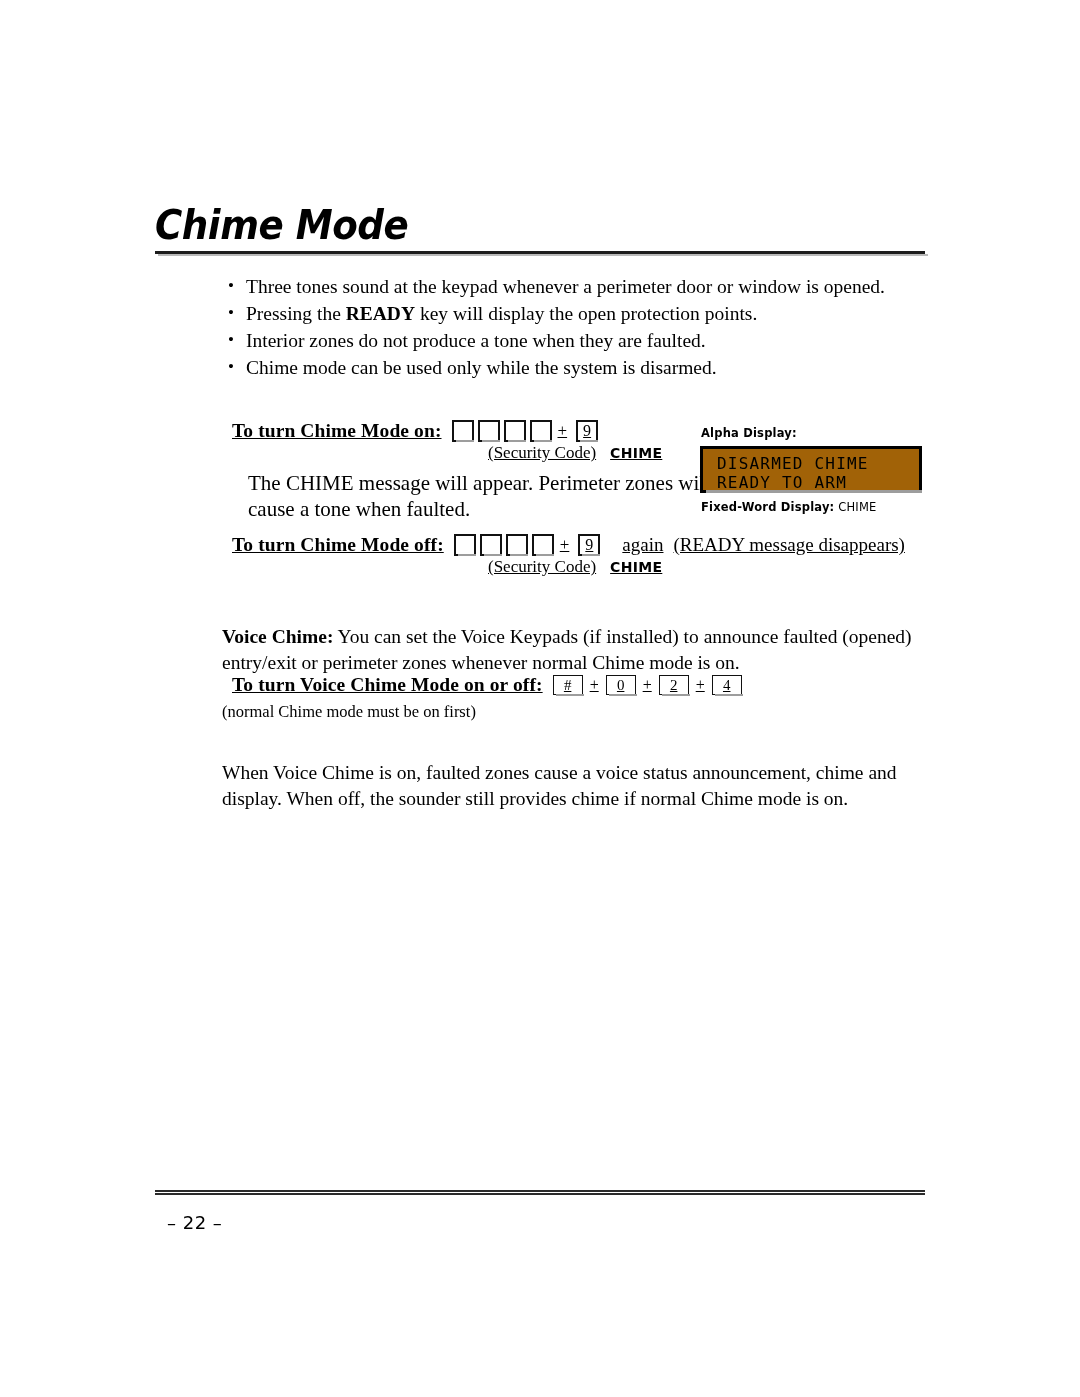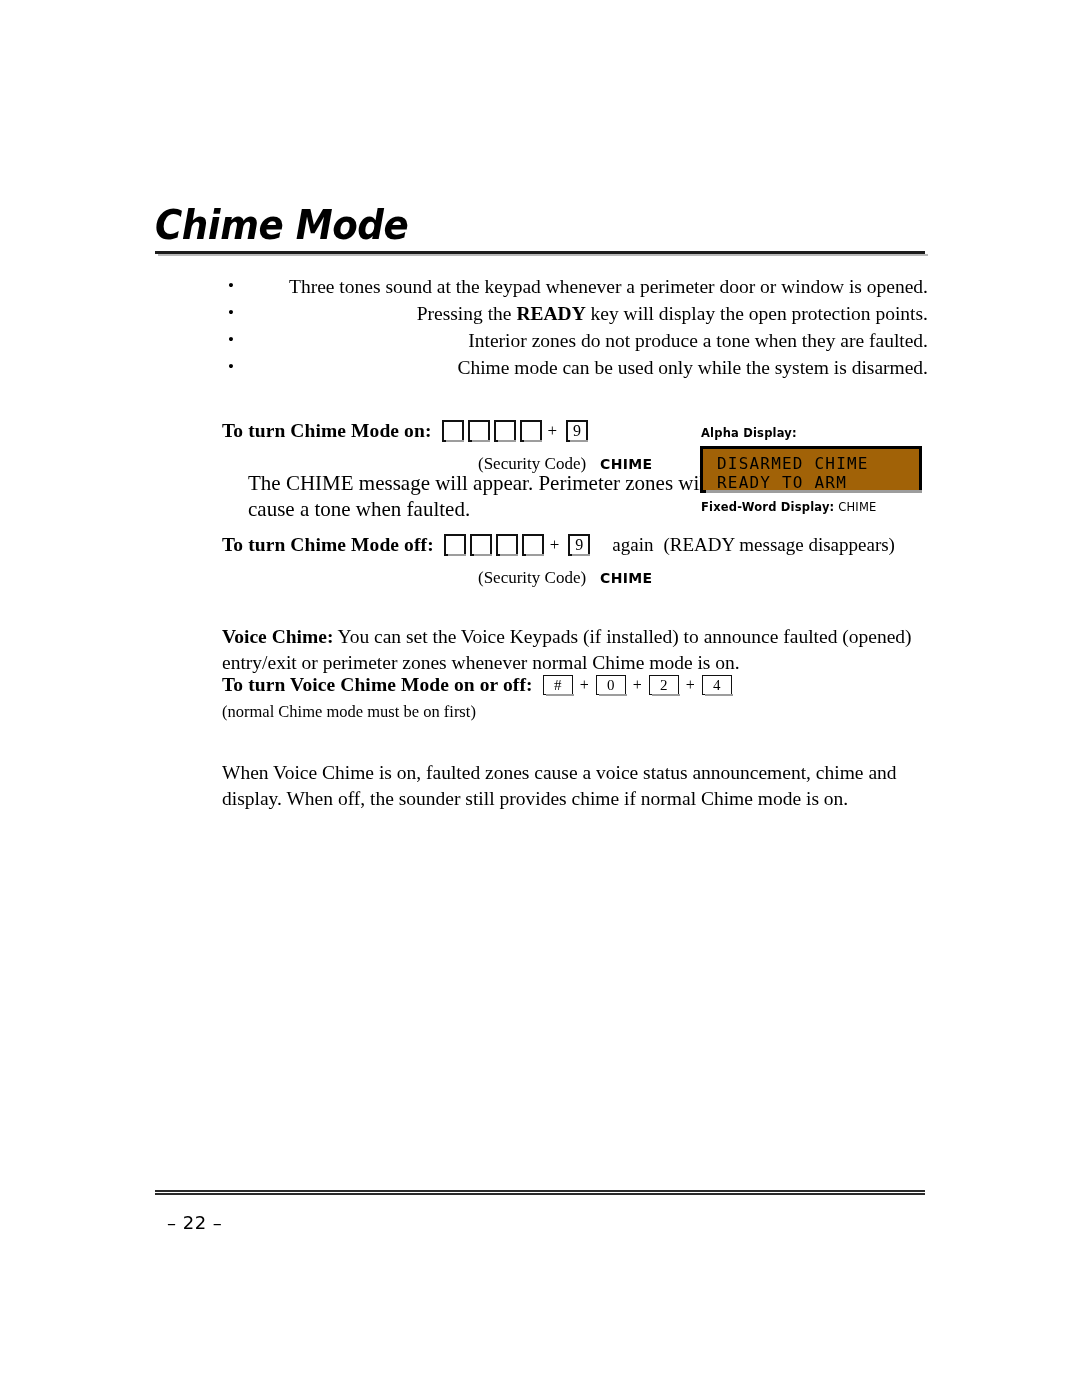--- a/index.html
+++ b/index.html
@@ -61,40 +61,40 @@
     font-size: 19.5px;
     line-height: 26px;
   }
   .intro { top: 272px; }
   .intro p { margin: 0; }
 
   ul.bullets {
     list-style: none;
     margin: 2px 0 8px 0;
     padding: 0;
-    text-align: right;
   }
   ul.bullets li {
     position: relative;
     padding-left: 24px;
     margin: 0 0 1px 0;
     line-height: 26px;
   }
   ul.bullets li::before {
     content: "\2022";
     position: absolute;
     left: 6px;
     top: -1px;
     font-size: 17px;
   }
 
   
   .proc {
     position: absolute;
-    left: 222px;
+    left: 232px;
+    text-decoration: underline;
   }
   .proc-line {
     display: flex;
     align-items: center;
     white-space: nowrap;
   }
   .proc-label {
     font-size: 19.5px;
     font-weight: bold;
     letter-spacing: 0.1px;
@@ -132,21 +132,21 @@
   .plus {
     font-size: 17px;
     padding: 0 5px 0 2px;
   }
   .keybox.digit { margin-left: 4px; margin-right: 0; }
 
   .caption-row {
     display: flex;
     align-items: baseline;
     white-space: nowrap;
-    margin-top: 12px;
+    margin-top: 1px;
   }
   .cap-sec {
     font-size: 17px;
   }
   .cap-chime {
     font-family: "DejaVu Sans", sans-serif;
     font-weight: bold;
     font-size: 14px;
     letter-spacing: 0.3px;
     margin-left: 14px;

